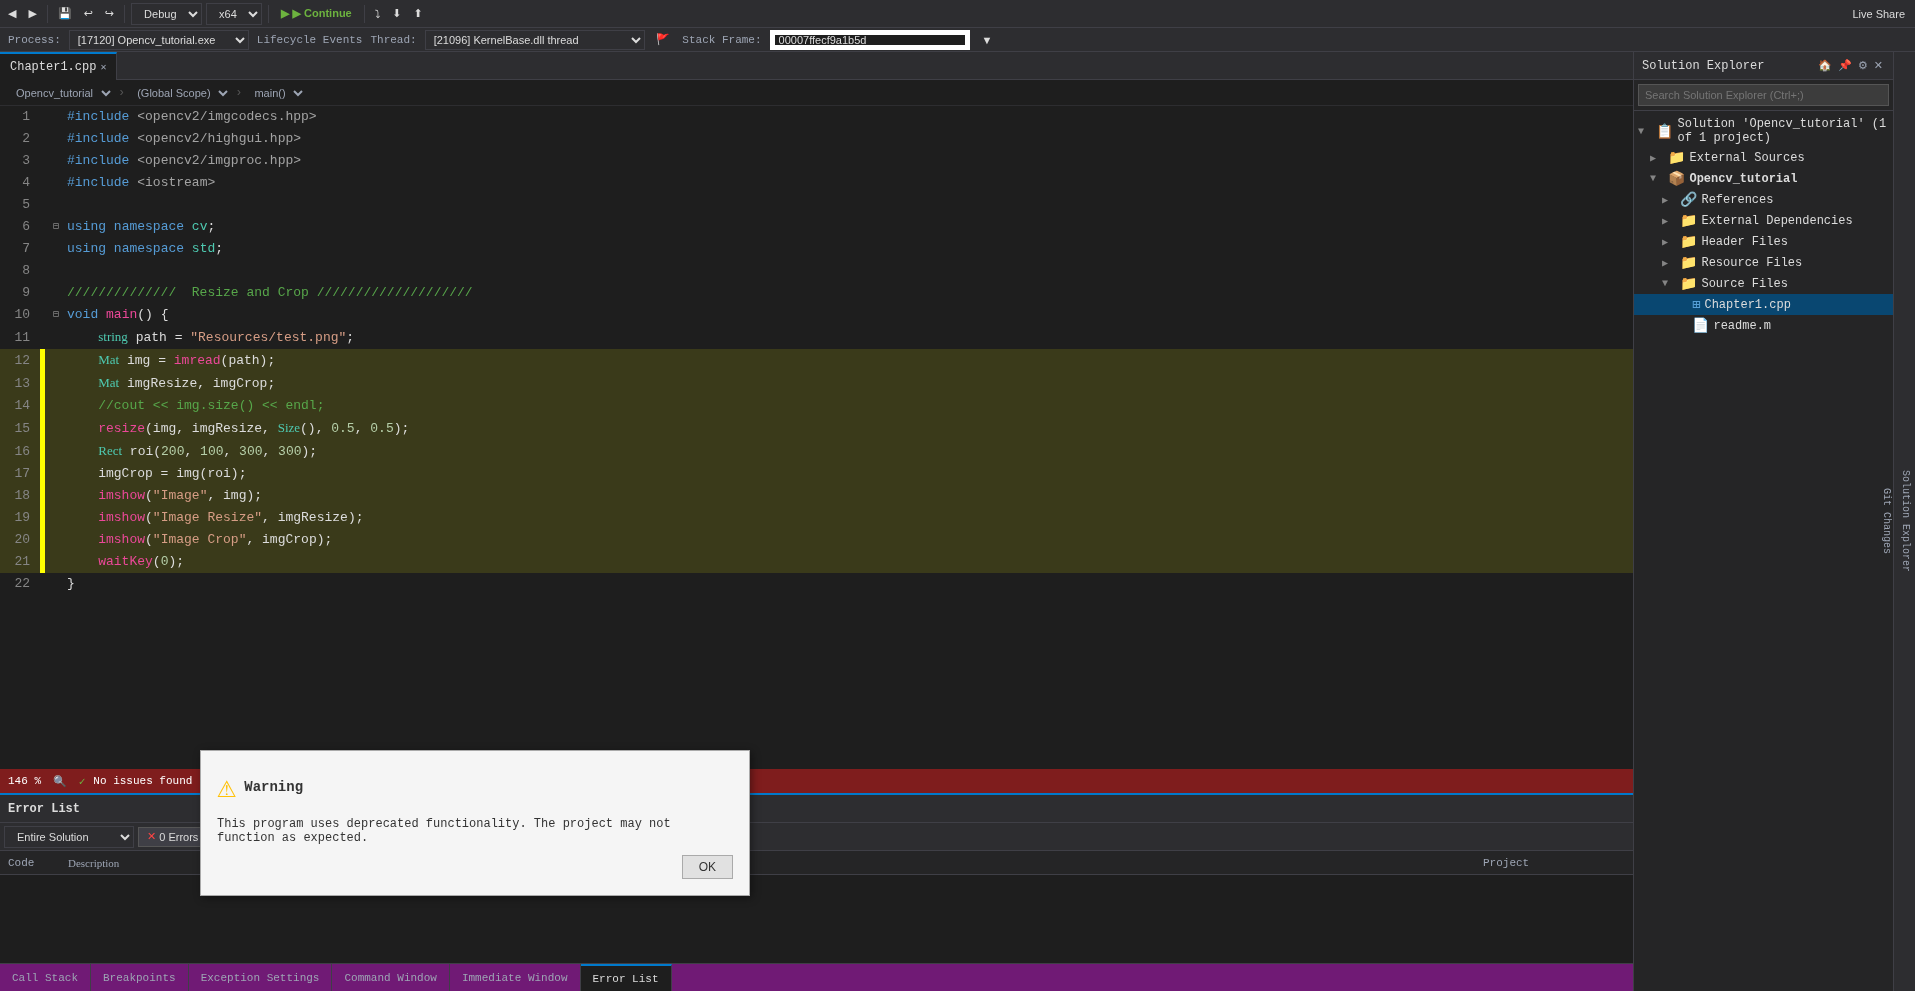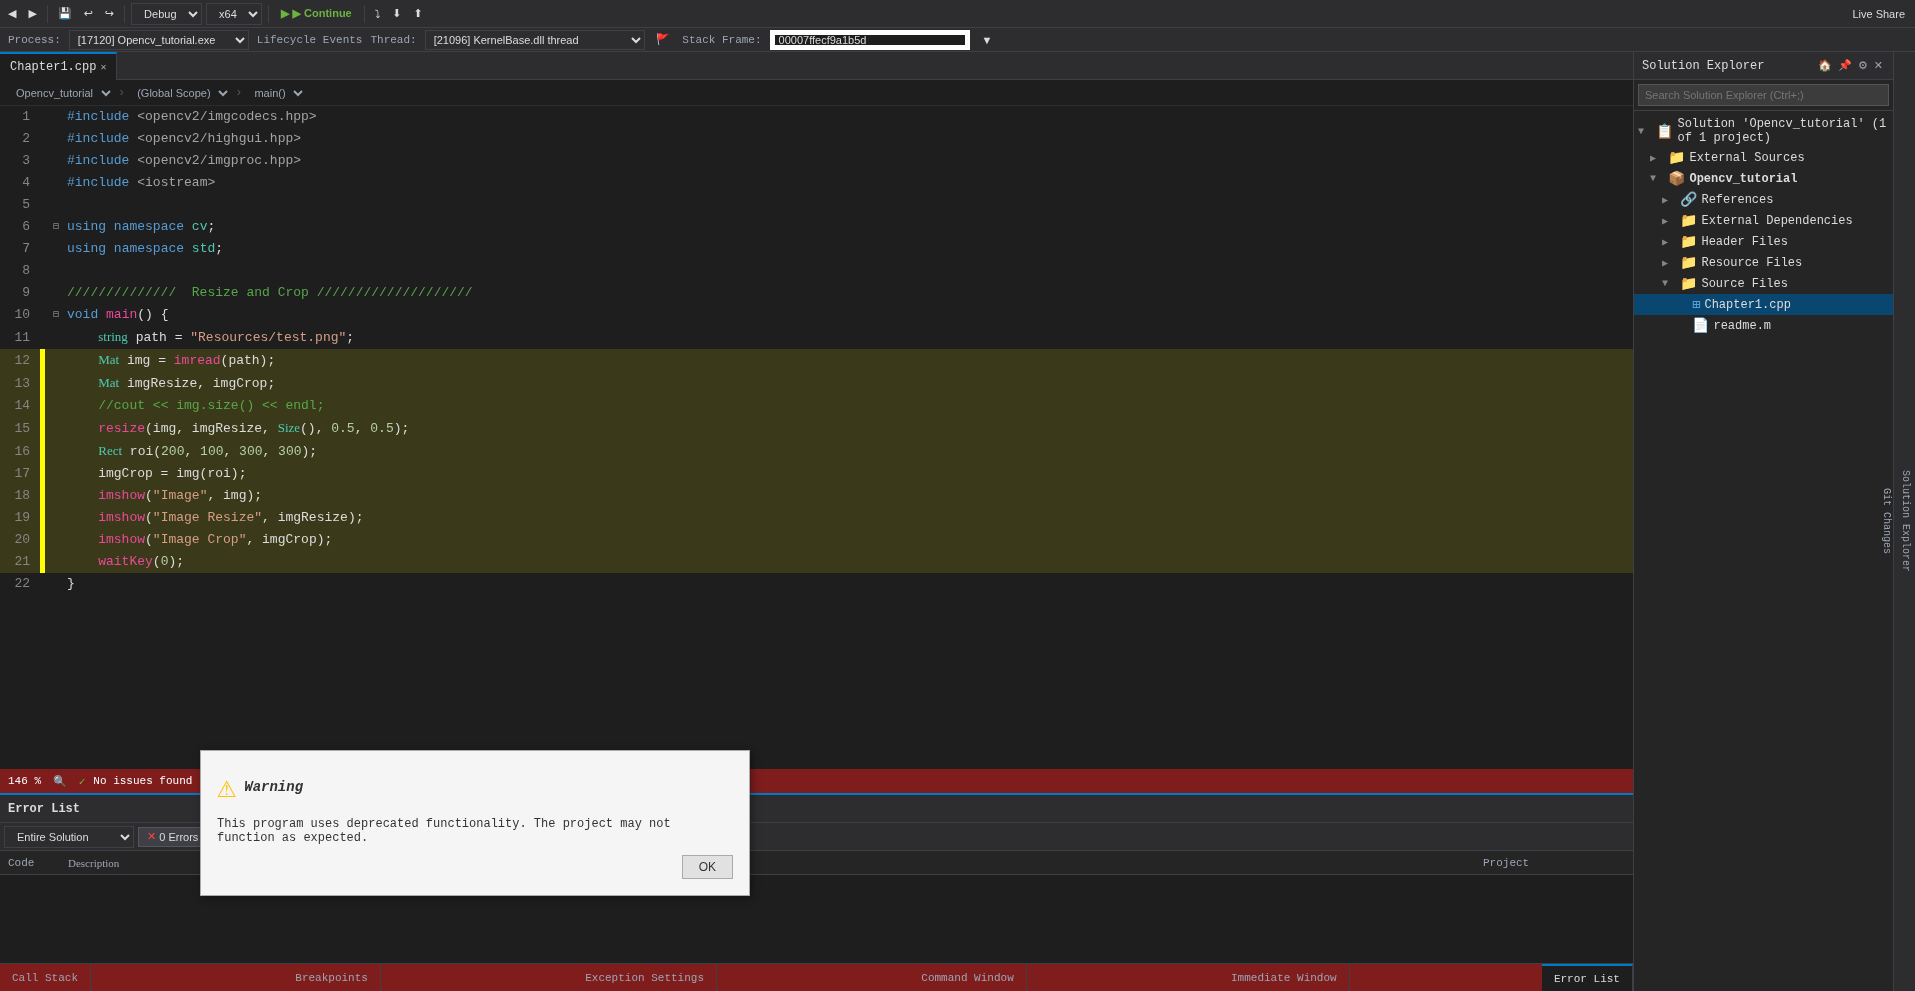--- a/index.html
+++ b/index.html
@@ -57,21 +57,21 @@
     .error-list-header { background: #2d2d30; border-bottom: 1px solid #3f3f46; height: 28px; display: flex; align-items: center; padding: 0 8px; gap: 4px; font-size: 12px; color: #dcdcdc; }
     .error-toolbar { background: #2d2d30; border-bottom: 1px solid #3f3f46; height: 28px; display: flex; align-items: center; padding: 0 4px; gap: 4px; flex-shrink: 0; }
     .error-filter-btn { background: #3f3f46; border: 1px solid #555; color: #dcdcdc; font-size: 11px; padding: 1px 8px; cursor: pointer; height: 20px; display: flex; align-items: center; gap: 3px; }
     .error-table-header { display: flex; align-items: center; border-bottom: 1px solid #3f3f46; background: #252526; height: 24px; font-size: 11px; color: #9da5b4; padding: 0 4px; }
     .error-col-code { width: 60px; padding: 0 4px; }
     .error-col-desc { flex: 1; padding: 0 4px; font-family: Liberation Serif, serif; }
     .error-col-proj { width: 150px; padding: 0 4px; }
     .error-body { flex: 1; overflow: auto; }
 
     
-    .bottom-tabs { background: #7f1d1d; border-top: 1px solid #3f3f46; height: 28px; display: flex; align-items: flex-end; flex-shrink: 0; justify-content: space-between; }
+    .bottom-tabs { background: #701a75; border-top: 1px solid #3f3f46; height: 28px; display: flex; align-items: flex-end; flex-shrink: 0; }
     .bottom-tab { padding: 4px 12px; font-size: 11px; cursor: pointer; border-right: 1px solid #3f3f46; color: #9da5b4; height: 100%; display: flex; align-items: center; }
     .bottom-tab.active { background: #1e1e1e; color: #dcdcdc; border-top: 2px solid #007acc; }
 
     
     .solution-explorer { width: 260px; background: #252526; border-left: 1px solid #3f3f46; display: flex; flex-direction: column; flex-shrink: 0; }
     .se-header { background: #2d2d30; border-bottom: 1px solid #3f3f46; height: 28px; display: flex; align-items: center; justify-content: space-between; padding: 0 8px; font-size: 12px; color: #dcdcdc; }
     .se-header-btns { display: flex; gap: 2px; }
     .se-header-btn { background: transparent; border: none; color: #9da5b4; cursor: pointer; padding: 2px; font-size: 11px; }
     .se-search { padding: 4px; border-bottom: 1px solid #3f3f46; }
     .se-search input { width: 100%; background: #3c3c3c; border: 1px solid #555; color: #dcdcdc; font-size: 11px; padding: 2px 6px; height: 22px; }
@@ -86,21 +86,21 @@
     .indent-3 { padding-left: 40px; }
 
     
     .side-tabs { writing-mode: vertical-rl; display: flex; flex-direction: column; background: #2d2d30; border-left: 1px solid #3f3f46; width: 22px; align-items: center; font-size: 11px; color: #9da5b4; flex-shrink: 0; }
     .side-tab { padding: 8px 4px; cursor: pointer; }
 
     
     .warning-dialog { position: absolute; top: 750px; left: 200px; background: #f5f5f5; border: 1px solid #aaa; width: 550px; padding: 16px; display: flex; flex-direction: column; gap: 10px; z-index: 100; box-shadow: 2px 2px 8px rgba(0,0,0,0.4); }
     .warning-header { display: flex; align-items: center; gap: 8px; }
     .warning-icon { font-size: 32px; color: #ffc107; }
-    .warning-title { font-size: 14px; font-weight: bold; color: #333; font-style: italic; }
+    .warning-title { font-size: 14px; font-weight: bold; color: #333; }
     .warning-text { font-size: 12px; color: #333; }
     .warning-btn { background: #e1e1e1; border: 1px solid #aaa; color: #333; padding: 4px 16px; cursor: pointer; font-size: 12px; align-self: flex-end; }
     .line-num { width: 40px; text-align: right; color: #858585; padding-right: 10px; font-size: 13px; line-height: 22px; user-select: none; flex-shrink: 0; }
     .line-no-indicator { width: 5px; margin-right: 4px; flex-shrink: 0; }
     .fold-marker { width: 14px; color: #858585; font-size: 10px; flex-shrink: 0; text-align: center; }
 
     .code-line { display: flex; align-items: center; line-height: 22px; }
     .code-line-content { padding-left: 4px; font-size: 13px; white-space: pre; }
 
     .yellow-line { background: #ffff0020; }

